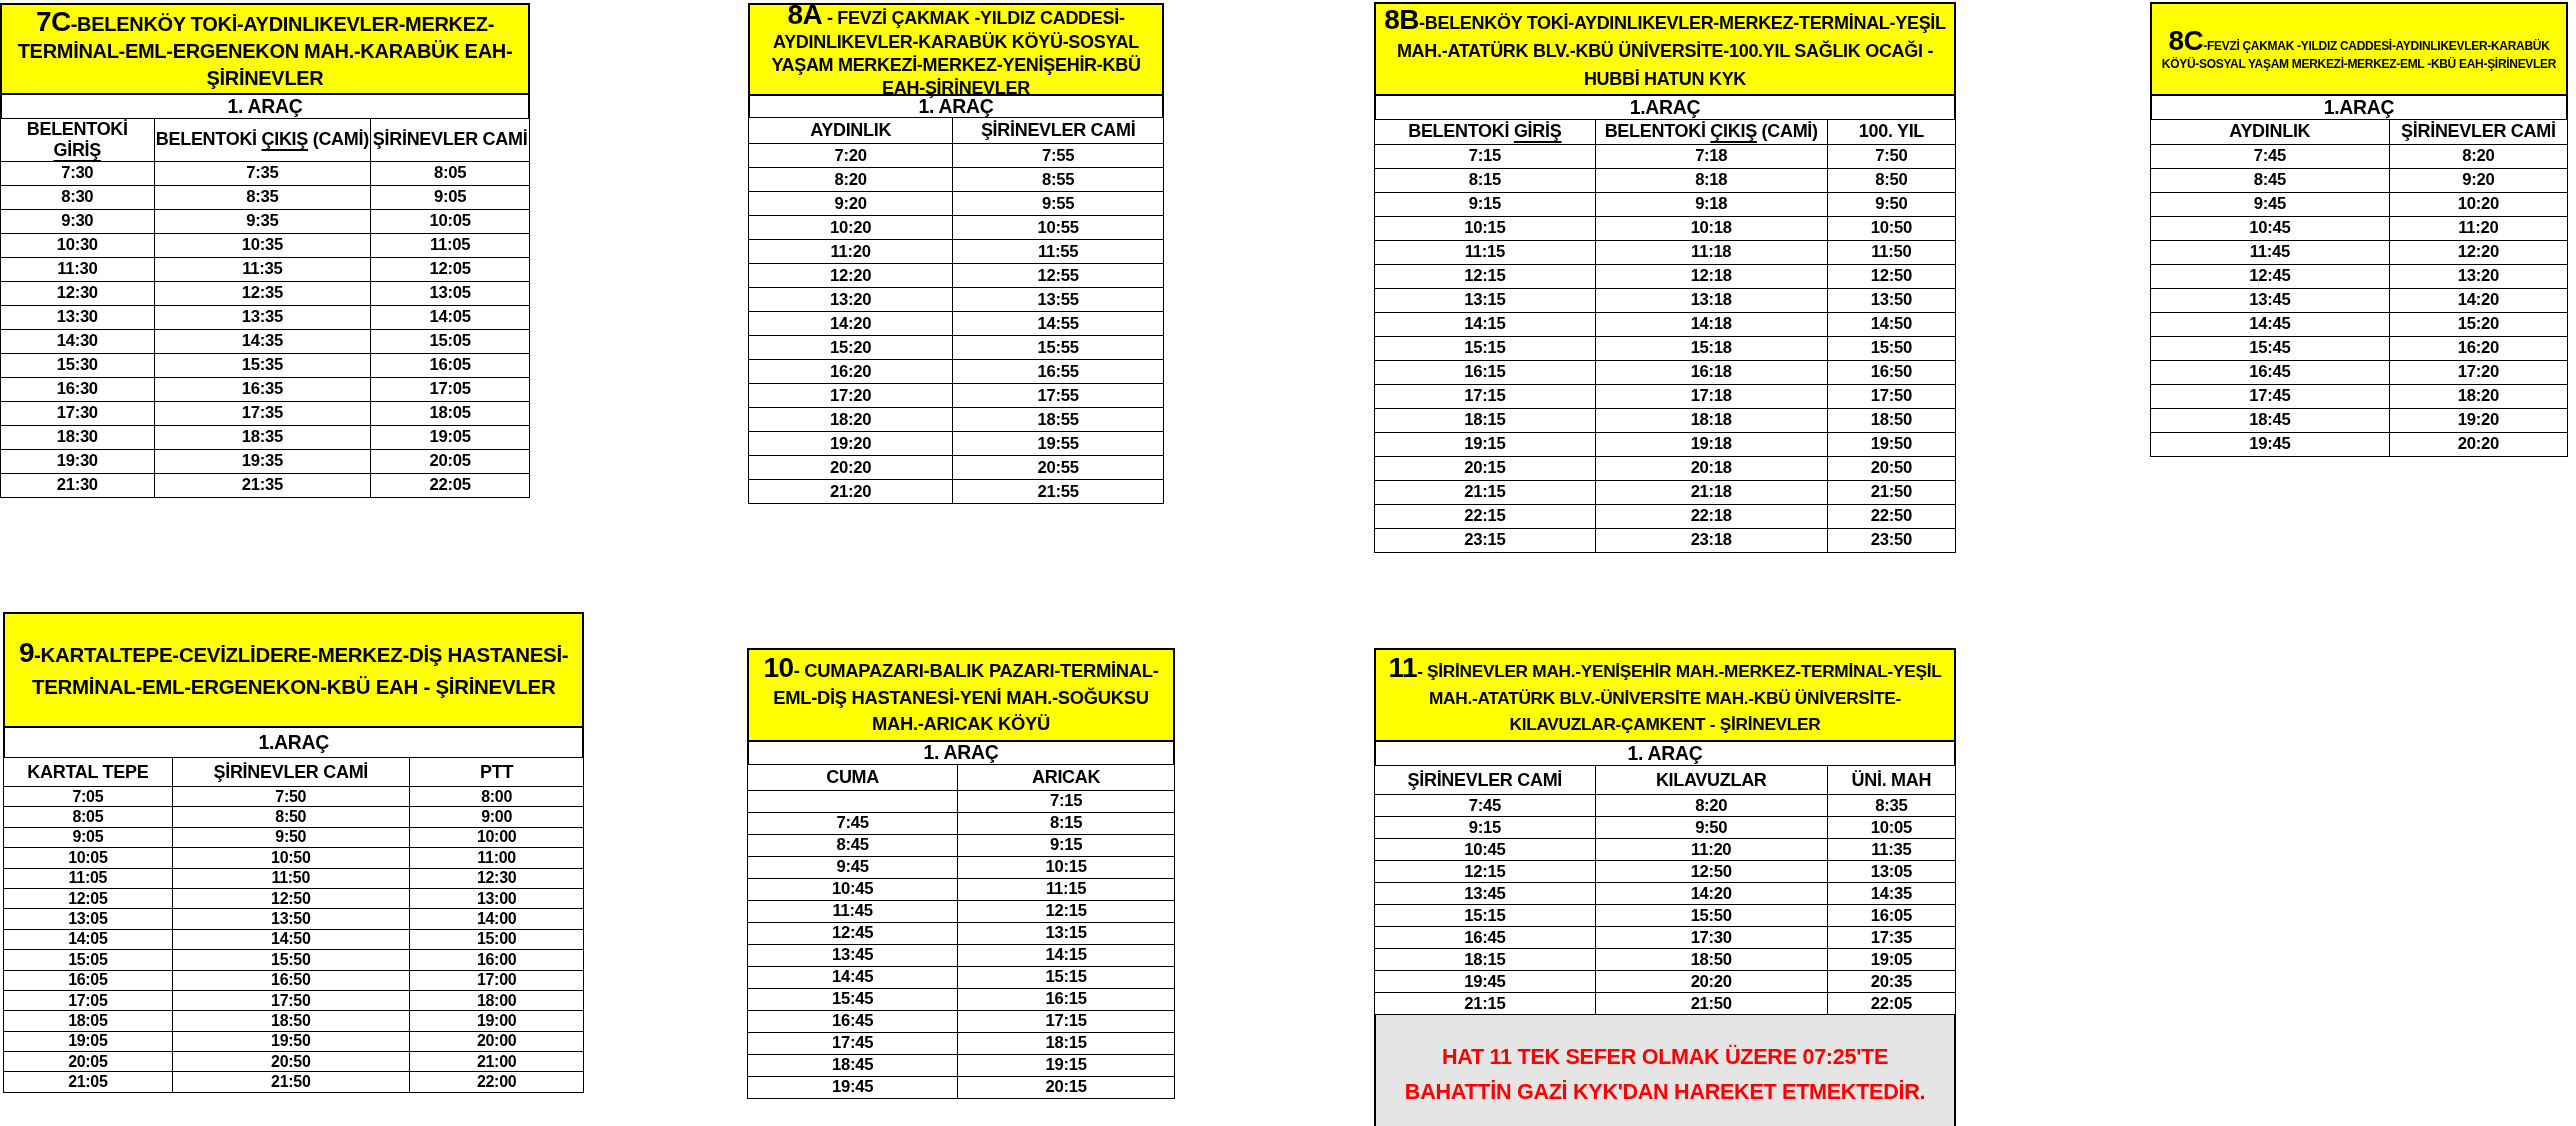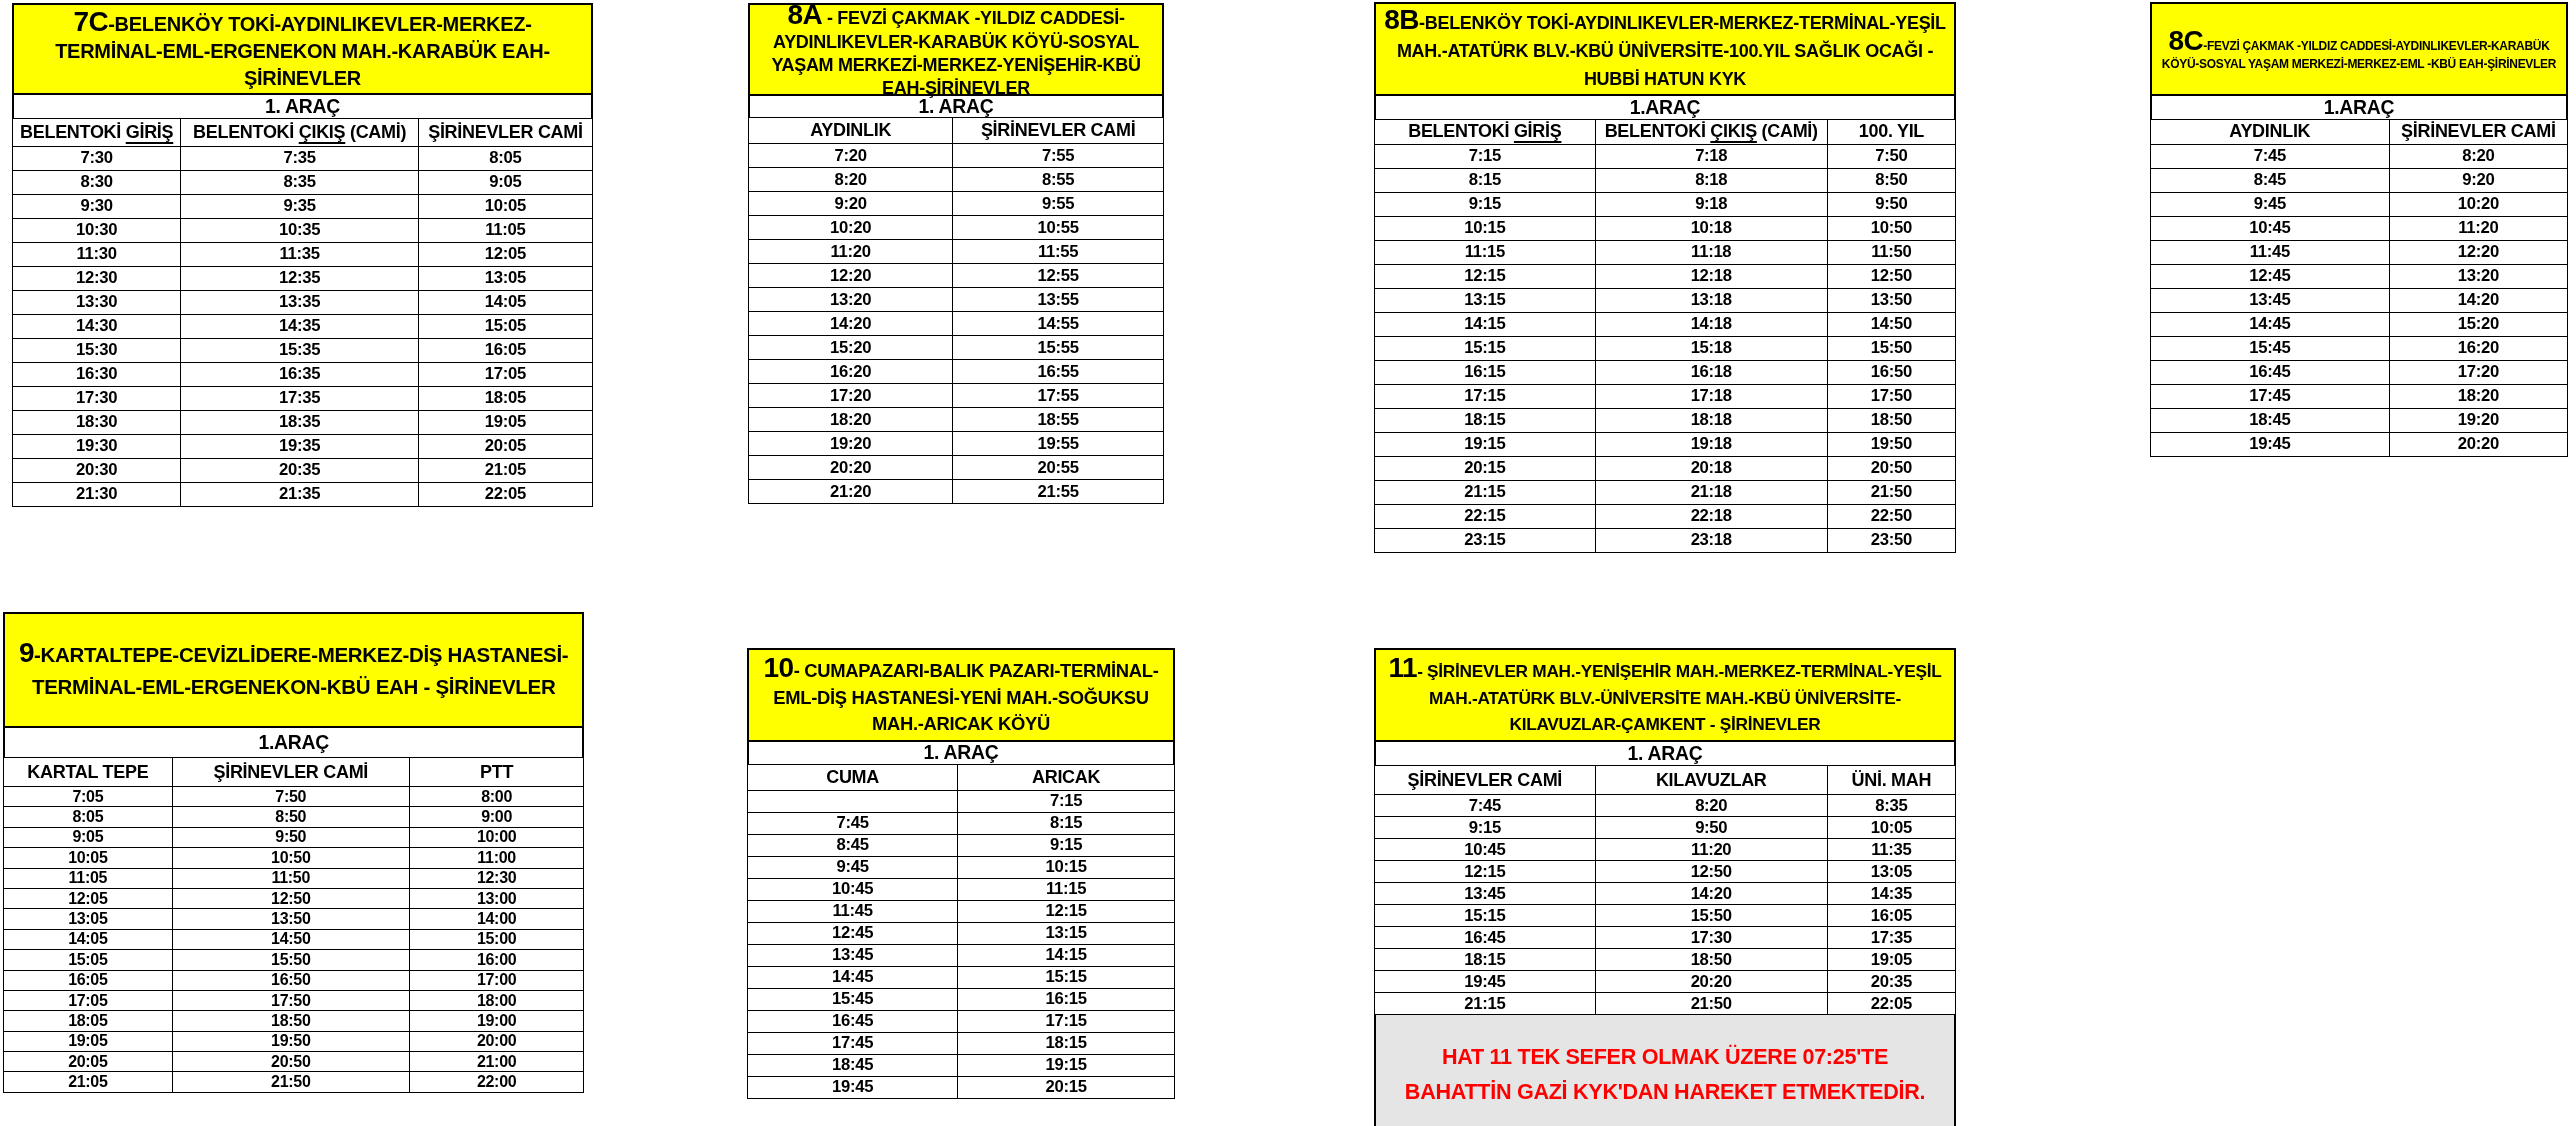--- a/index.html
+++ b/index.html
@@ -3,21 +3,21 @@
 <meta charset="utf-8">
 <style>
   html,body{margin:0;padding:0;}
   body{
     width:2576px;height:1126px;position:relative;background:#FFFFFF;
     font-family:"Liberation Sans",sans-serif;font-weight:bold;color:#000;
     letter-spacing:-0.3px;
   }
   .timetable{position:absolute;}
   
-  .t0{left:12px;   top:2.7px;  width:581px;border-radius:31px;}
+  .t0{left:0;   top:2.7px;  width:530px;border-radius:31px;}
   .t1{left:748px;top:2.7px;  width:416px;border-radius:6px;}
   .t2{left:1374px;top:1.6px;  width:582px;}
   .t3{left:2150px;top:1.6px;  width:418px;}
   
   .t4{left:3.2px;   top:612px;width:581px;}
   .t5{left:747px;top:612px;width:428px;}
   .t6{left:1374px;top:612px;width:582px;}
 
   .route-header{
     background:#FFFF00;border:2.2px solid #000;box-sizing:border-box;
@@ -153,25 +153,20 @@
           <td>18:30</td>
           <td>18:35</td>
           <td>19:05</td>
         </tr>
         <tr>
           <td>19:30</td>
           <td>19:35</td>
           <td>20:05</td>
         </tr>
         <tr>
-          <td>20:30</td>
-          <td>20:35</td>
-          <td>21:05</td>
-        </tr>
-        <tr>
           <td>21:30</td>
           <td>21:35</td>
           <td>22:05</td>
         </tr>
       </tbody>
     </table>
 </section>
 
 <section class="timetable t1 w2">
   <div class="route-header">

